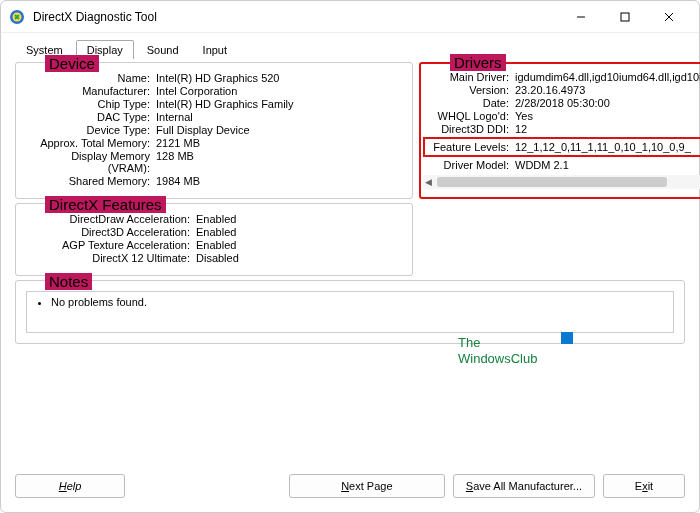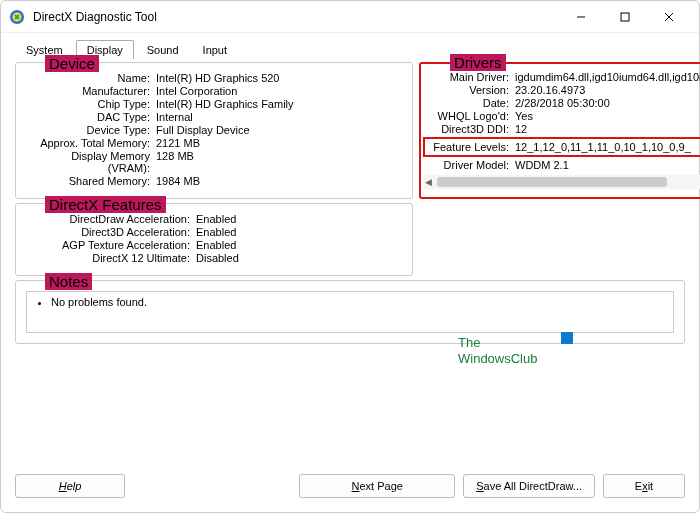--- a/index.html
+++ b/index.html
@@ -297,21 +297,21 @@
             <li>No problems found.</li>
           </ul>
       </div>
     </div>
   </div>
 
   <div class="button-row">
     <div class="btn btn-help"><u>H</u><span>elp</span></div>
     <div class="spacer"></div>
     <div class="btn btn-wide"><u>N</u><span>ext Page</span></div>
-    <div class="btn"><u>S</u><span>ave All DirectDraw...</span></div>
+    <div class="btn"><u>S</u><span>ave All Manufacturer...</span></div>
     <div class="btn btn-exit">E<u>x</u><span>it</span></div>
   </div>
 </div>
 
 <div class="watermark">
   <span class="wm-sq"></span>
   <span>The</span><br>
   <span>WindowsClub</span>
 </div>
 

